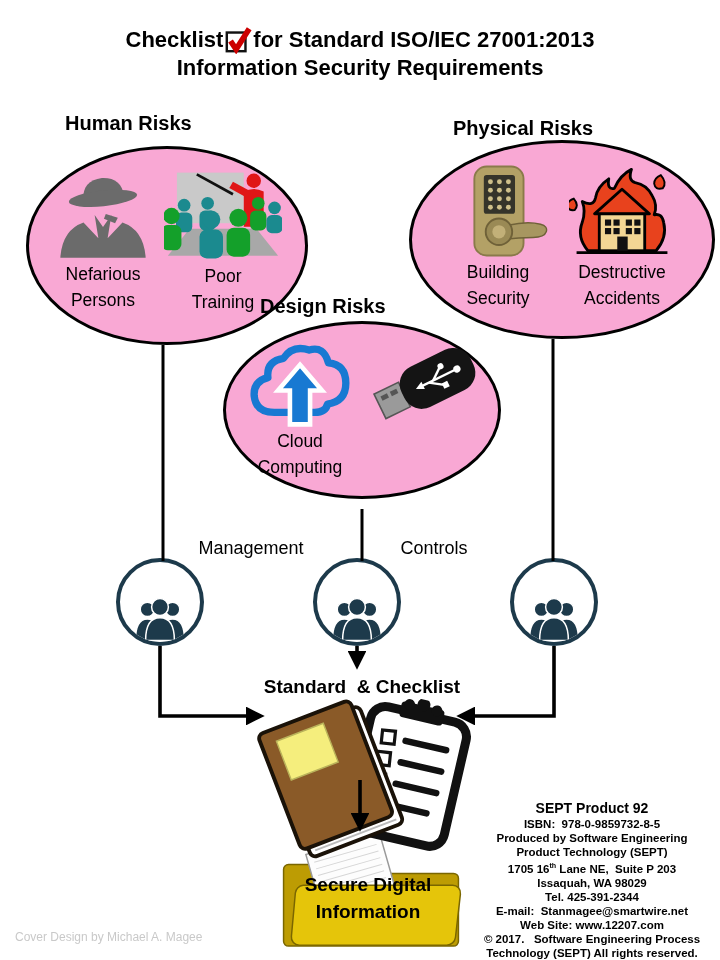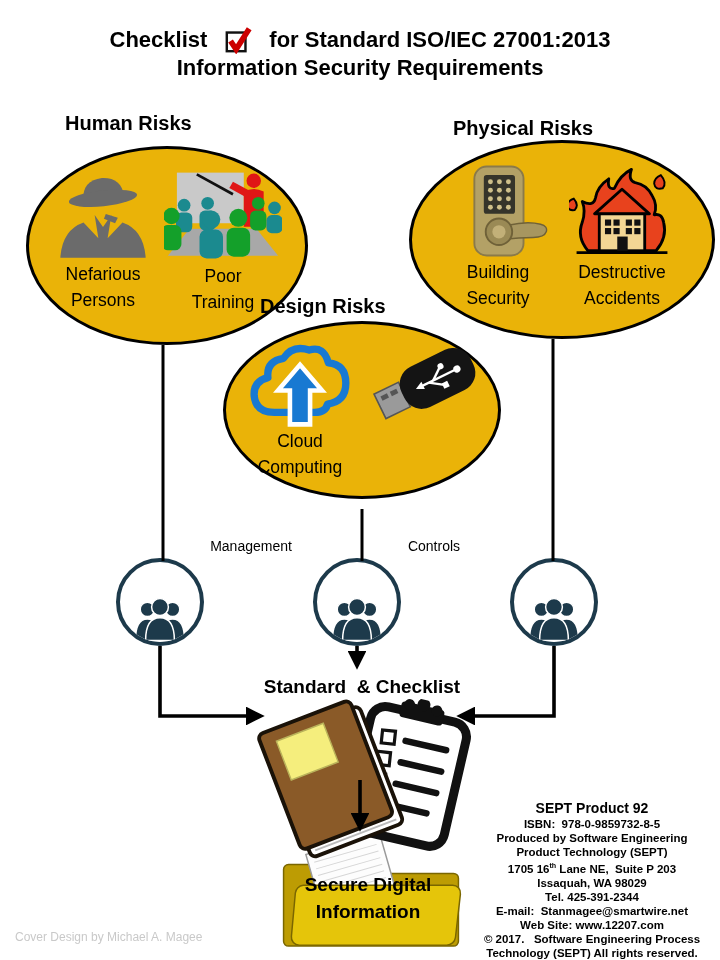--- a/index.html
+++ b/index.html
@@ -3,31 +3,31 @@
 <meta charset="utf-8">
 <style>
   html,body{margin:0;padding:0;}
   body{
     width:720px;height:960px;background:#ffffff;position:relative;overflow:hidden;
     font-family:"Liberation Sans", sans-serif;color:#000;
   }
   .abs{position:absolute;}
   
   .title{top:26px;left:0;width:720px;text-align:center;font-weight:bold;font-size:22px;line-height:28px;z-index:2;}
-  .title-line1{display:flex;justify-content:center;align-items:center;gap:17px;}
+  .title-line1{display:flex;justify-content:center;align-items:center;gap:1px;}
   
   .heading{font-weight:bold;font-size:20px;z-index:3;}
-  .ellipse{border:3px solid #000;border-radius:50%;background:#eab308;box-sizing:border-box;
+  .ellipse{border:3px solid #000;border-radius:50%;background:#f9a8d4;box-sizing:border-box;
     display:flex;justify-content:center;align-items:flex-start;gap:10px;z-index:2;}
   .risk-item{display:flex;flex-direction:column;align-items:center;}
   .risk-label{font-size:17.5px;line-height:1.5;text-align:center;}
   
   .node{border:4px solid #1d3a4b;border-radius:50%;background:#fff;box-sizing:border-box;
     width:88px;height:88px;display:flex;align-items:flex-end;justify-content:center;overflow:hidden;z-index:2;}
-  .mid-label{font-size:14px;text-align:center;z-index:2;}
+  .mid-label{font-size:18px;text-align:center;z-index:2;}
   
   .standard-label{font-weight:bold;font-size:19px;text-align:center;white-space:pre-wrap;z-index:5;}
   .book{z-index:4;transform:rotate(-21deg);}
   .clipboard{z-index:3;transform:rotate(13deg);}
   
   .folder{z-index:2;}
   .outcome-label{font-weight:bold;font-size:19px;line-height:1.42;text-align:center;z-index:5;}
   
   .product-info{text-align:center;z-index:2;}
   .pi-title{font-weight:bold;font-size:14px;line-height:17px;white-space:pre-wrap;}

